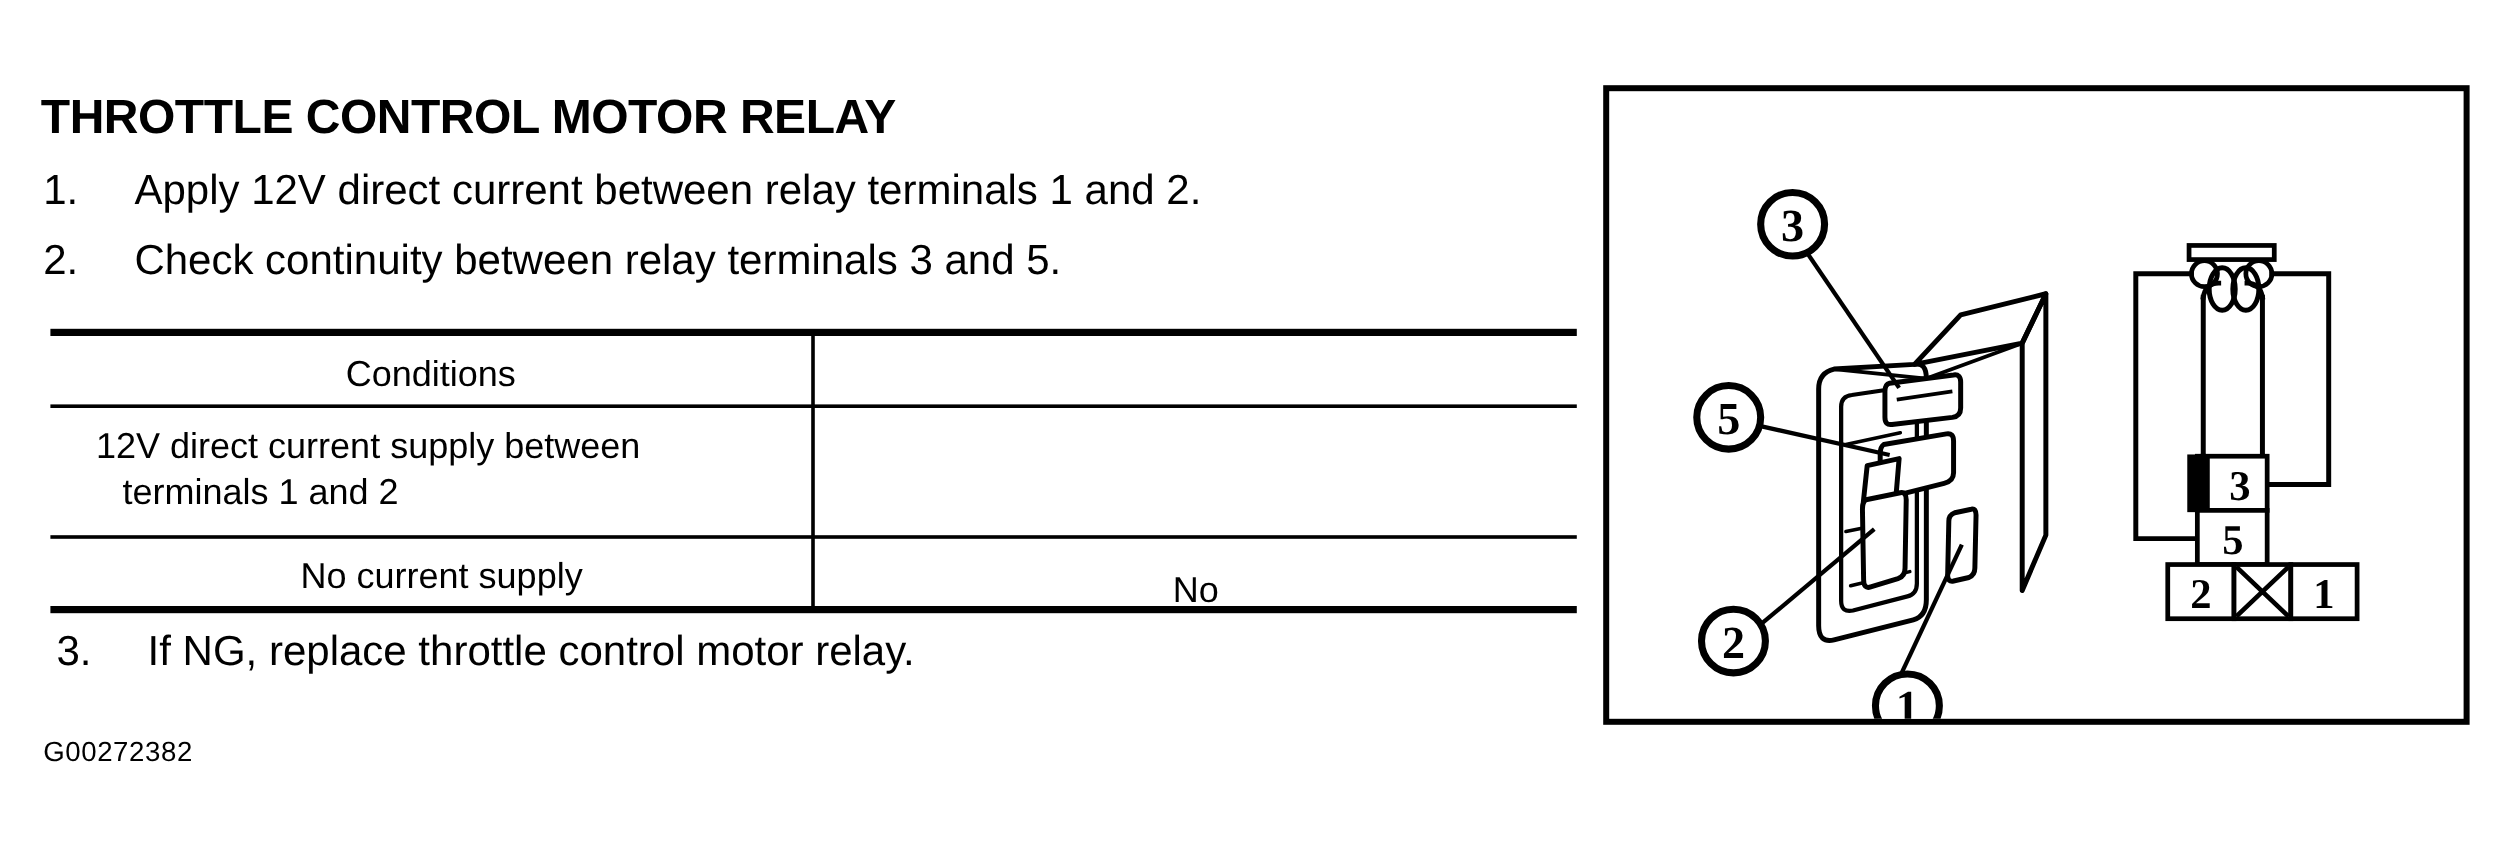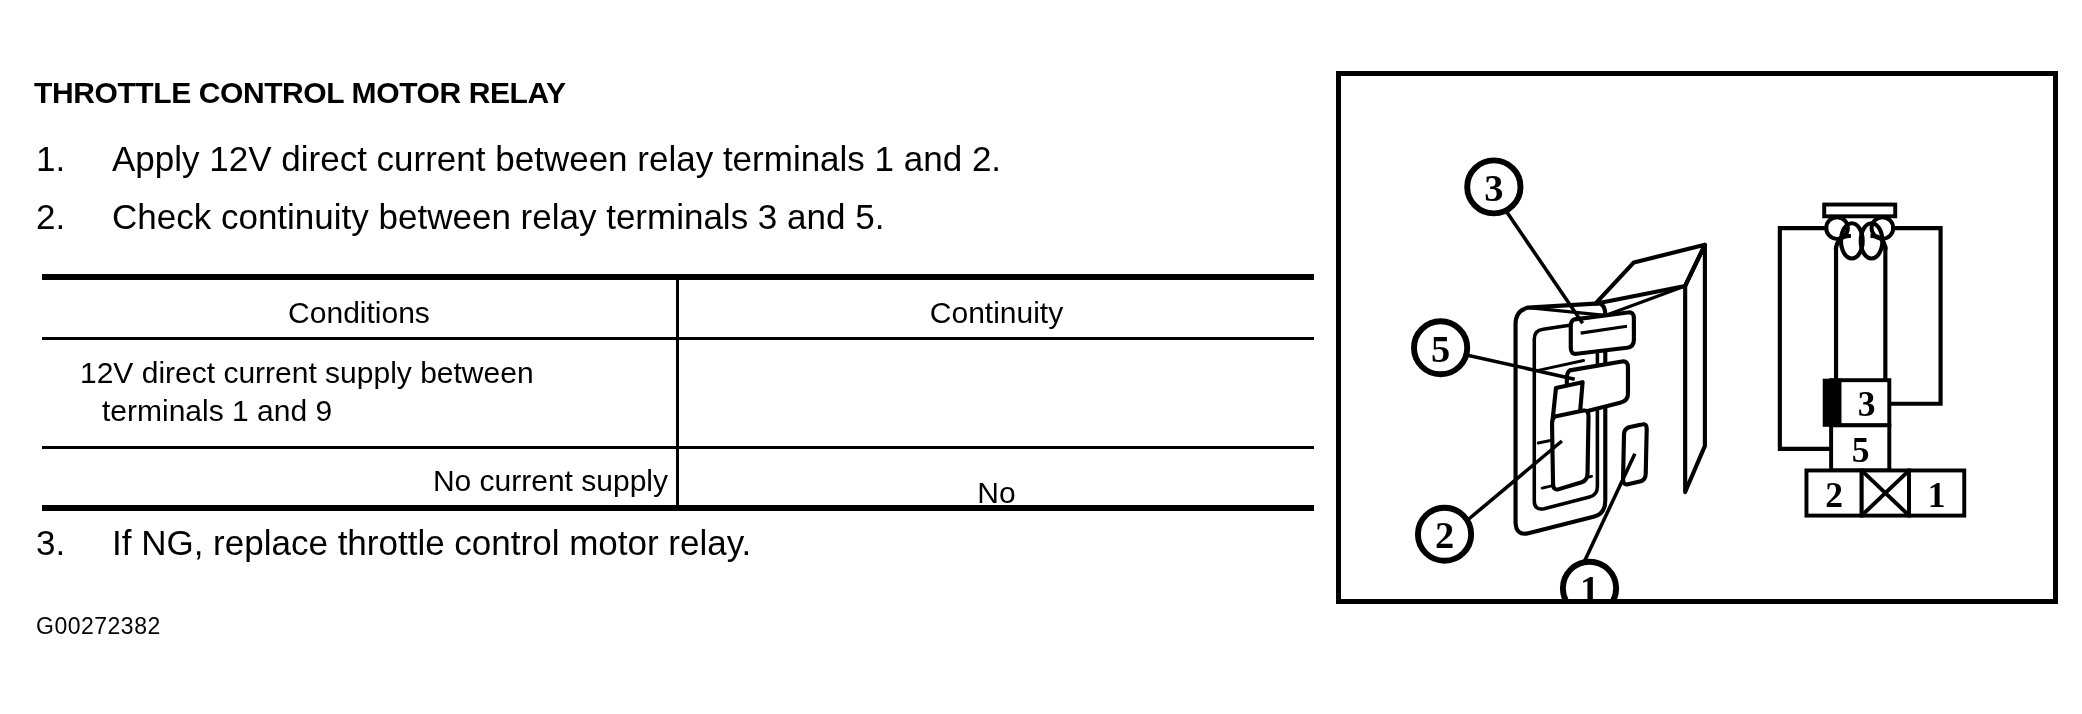--- a/index.html
+++ b/index.html
@@ -23,41 +23,41 @@
     left: 0;
     top: 0;
     width: 1320px;
     height: 714px;
   }
 
   #page-title {
     position: absolute;
     left: 34px;
     top: 78px;
-    font-size: 30px;
+    font-size: 40px;
     font-weight: bold;
     letter-spacing: -0.4px;
     line-height: 1;
     white-space: nowrap;
   }
 
   .step-row {
     position: absolute;
     left: 36px;
     font-size: 35px;
     line-height: 1;
     white-space: nowrap;
   }
   .step-row .step-num {
     display: inline-block;
     width: 76px;
   }
   #step-1 { top: 141px; }
   #step-2 { top: 199px; }
-  #step-3 { top: 525px; }
+  #step-3 { top: 525px; margin-left: 11px; }
 
   
   #spec-table {
     position: absolute;
     left: 42px;
     top: 274px;
     width: 1272px;
     height: 183px;
   }
   #spec-table .rule {
@@ -113,21 +113,21 @@
   }
   #td-cond-1 .wrap-line-2 {
     display: block;
     padding-left: 22px;
   }
   #td-cont-1 { top: 109px; }
 
   #td-cond-2 {
     left: 26px;
     width: 600px;
-    text-align: right;
+    text-align: center;
     top: 188px;
   }
   #td-cont-2 { top: 200px; }
 
   
   #figure-code {
     position: absolute;
     left: 36px;
     top: 613px;
     font-family: Liberation Sans, sans-serif;
@@ -172,25 +172,24 @@
   </div>
 
   <div id="spec-table">
     <div class="rule rule-thick" id="rule-top"></div>
     <div class="rule rule-thin" id="rule-header"></div>
     <div class="rule rule-thin" id="rule-mid"></div>
     <div class="rule rule-thick" id="rule-bottom"></div>
     <div id="col-divider"></div>
 
     <div class="cell cell-center-left" id="th-conditions">Conditions</div>
-    <div class="cell cell-center-right" id="th-continuity">Continuity</div>
 
     <div class="cell" id="td-cond-1">
       <span>12V direct current supply between</span>
-      <span class="wrap-line-2">terminals 1 and 9</span>
+      <span class="wrap-line-2">terminals 1 and 2</span>
     </div>
 
     <div class="cell" id="td-cond-2">No current supply</div>
     <div class="cell cell-center-right" id="td-cont-2">No</div>
   </div>
 
   <div class="step-row" id="step-3">
     <span class="step-num">3.</span><span>If NG, replace throttle control motor relay.</span>
   </div>
 

